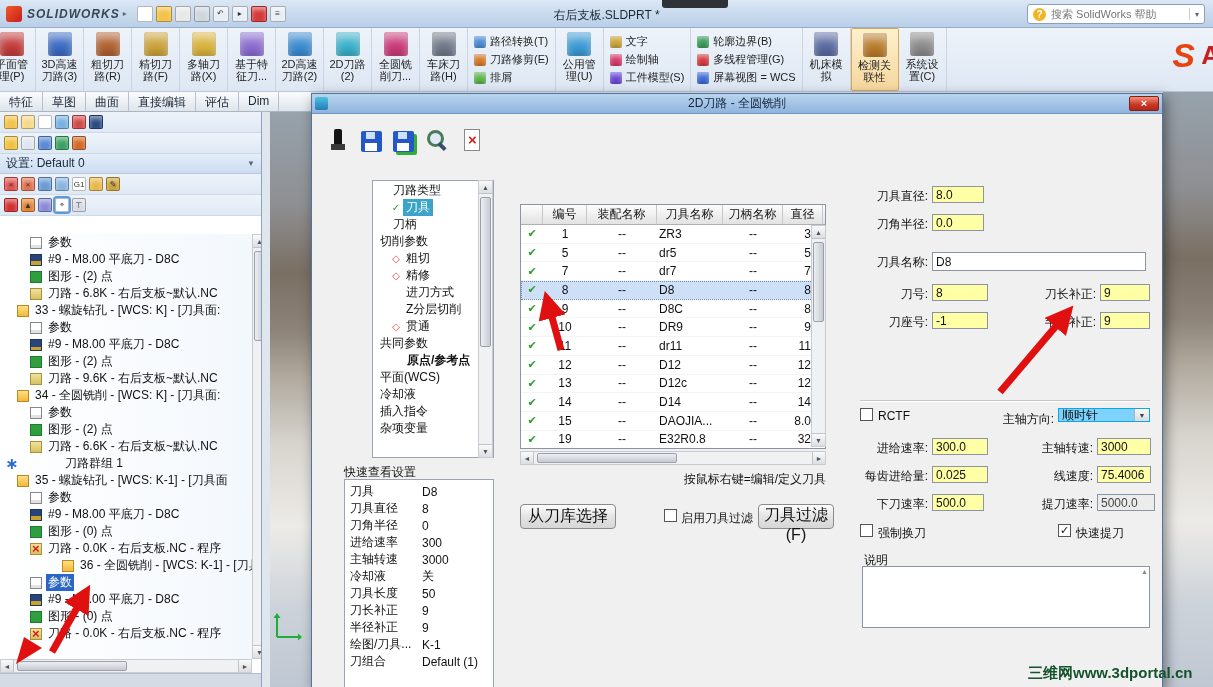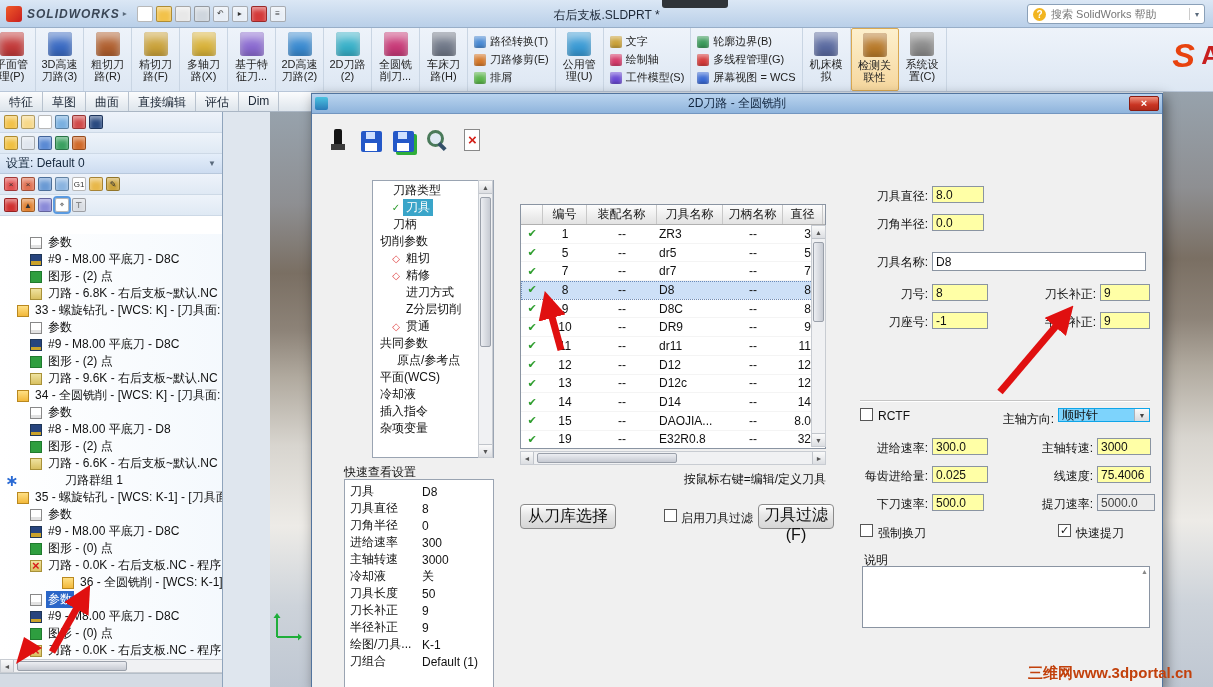--- a/index.html
+++ b/index.html
@@ -46,21 +46,21 @@
   .logoS{ position:absolute; right:18px; top:36px; font-size:34px; font-weight:bold; font-style:italic; color:#e8420e; z-index:3;}
   .logoA{ position:absolute; right:-7px; top:40px; font-size:26px; font-weight:bold; color:#c81e1e; z-index:3;}
 
   
   .tabsrow{ position:absolute; left:0; top:92px; width:311px; height:20px;
     background:linear-gradient(#fbfcfd,#dee5ec); border-bottom:1px solid #aab6c4;
     display:flex; overflow:hidden; z-index:2;}
   .tab{ padding:2px 9px; font-size:12px; color:#1c2736; border-right:1px solid #b8c2ce; white-space:nowrap;}
 
   
-  .leftpanel{ position:absolute; left:0; top:112px; width:223px; height:575px; background:#fff;
+  .leftpanel{ position:absolute; left:0; top:112px; width:262px; height:575px; background:#fff;
     border-right:1px solid #8fa4bc; overflow:hidden; z-index:2;}
   .tbrow{ height:21px; display:flex; align-items:center; gap:3px; padding:0 4px;
     background:linear-gradient(#eef3fa,#dfe9f4); border-bottom:1px solid #cdd9e6;}
   .tbic{ width:14px; height:14px; border:1px solid rgba(0,0,0,.28); border-radius:2px; font-size:8px;
     display:flex; align-items:center; justify-content:center; color:#333; flex:none;
     box-shadow:inset 0 3px 4px rgba(255,255,255,.5);}
   .tbic.sel{ outline:2px solid #5a9ae0; background:#fff !important;}
   .configbar{ height:20px; background:linear-gradient(#e4eefa,#cddcf0); border-bottom:1px solid #b8c8dc;
     display:flex; align-items:center; padding:0 6px; font-size:12px; color:#15273c;}
   .configbar .chev{ margin-left:auto;}
@@ -164,21 +164,21 @@
   .ffield.gray{ background:#ececec; color:#444;}
   .groove{ position:absolute; border-top:1px solid #c4c4c4; border-bottom:1px solid #fff;}
   .dd{ position:absolute; height:14px; background:#7dd3fc; border:1px solid #0ea5e9; display:flex; align-items:center; font-size:12px;}
   .dd .ddv{ flex:1; padding:0 3px; overflow:hidden; white-space:nowrap;}
   .dd .ddb{ width:15px; height:100%; background:linear-gradient(#fafafa,#d8dadd); border-left:1px solid #aab0b8;
     font-size:7px; color:#444; display:flex; align-items:center; justify-content:center;}
   .descbox{ position:absolute; background:#fff; border:1px solid #8a94a2;}
   .descbox::after{ content:"▲"; position:absolute; right:1px; top:1px; font-size:7px; color:#888;}
 
   .annot{ position:absolute; left:0; top:0; width:1213px; height:687px; z-index:9; pointer-events:none;}
-  .watermark{ position:absolute; left:1028px; top:664px; z-index:10; color:#c2410c; font-weight:bold; font-size:15px; white-space:nowrap;}
+  .watermark{ position:absolute; left:1028px; top:664px; z-index:10; color:#14532d; font-weight:bold; font-size:15px; white-space:nowrap;}
 </style>
 </head>
 <body>
 
 <div class="screen">
 
   <div class="vpbg" style="left:270px; top:112px; width:41px; height:575px;"></div>
   <div class="vpbg" style="left:1163px; top:92px; width:50px; height:595px;"></div>
   <svg class="triad" width="30" height="30">
     <line x1="5" y1="25" x2="26" y2="25" stroke="#1fae3a" stroke-width="2"></line>
@@ -411,24 +411,20 @@
           <span class="lb">刀路 - 9.6K - 右后支板~默认.NC</span>
         </div>
         <div class="ti" data-icon="folder" style="padding-left: 17px;">
           <span class="ic"></span>
           <span class="lb">34 - 全圆铣削 - [WCS: K] - [刀具面:</span>
         </div>
         <div class="ti" data-icon="page" style="padding-left: 30px;">
           <span class="ic"></span>
           <span class="lb">参数</span>
         </div>
-        <div class="ti" data-icon="tool" style="padding-left: 30px;">
-          <span class="ic"></span>
-          <span class="lb">#8 - M8.00 平底刀 - D8</span>
-        </div>
         <div class="ti" data-icon="pattern" style="padding-left: 30px;">
           <span class="ic"></span>
           <span class="lb">图形 - (2) 点</span>
         </div>
         <div class="ti" data-icon="toolpath" style="padding-left: 30px;">
           <span class="ic"></span>
           <span class="lb">刀路 - 6.6K - 右后支板~默认.NC</span>
         </div>
         <div class="ti" data-icon="group" style="padding-left: 4px; gap: 43px;">
           <span class="ic"></span>
@@ -531,21 +527,21 @@
         <div class="dti" style="padding-left: 30px;">
           <span class="lb">Z分层切削</span>
         </div>
         <div class="dti" style="padding-left: 17px;">
           <span class="g" style="color: rgb(224, 72, 72);">◇</span>
           <span class="lb">贯通</span>
         </div>
         <div class="dti" style="padding-left: 4px;">
           <span class="lb">共同参数</span>
         </div>
-        <div class="dti" style="padding-left: 21px;">
+        <div class="dti" style="padding-left: 31px; font-weight: bold;">
           <span class="lb">原点/参考点</span>
         </div>
         <div class="dti" style="padding-left: 4px;">
           <span class="lb">平面(WCS)</span>
         </div>
         <div class="dti" style="padding-left: 4px;">
           <span class="lb">冷却液</span>
         </div>
         <div class="dti" style="padding-left: 4px;">
           <span class="lb">插入指令</span>

